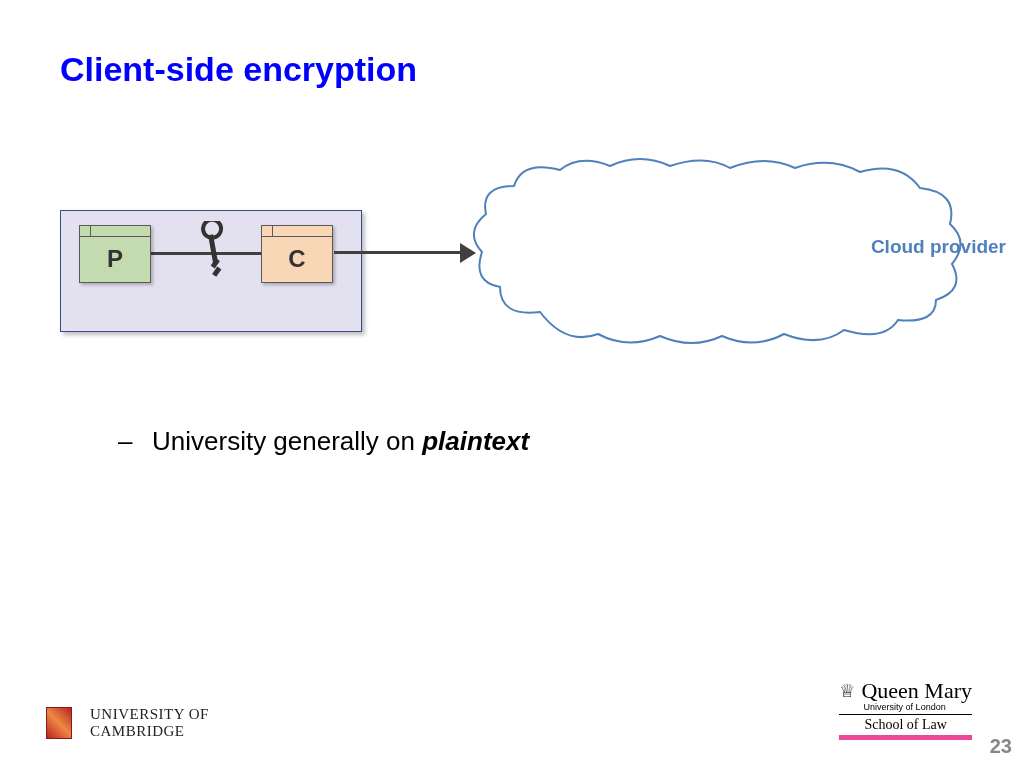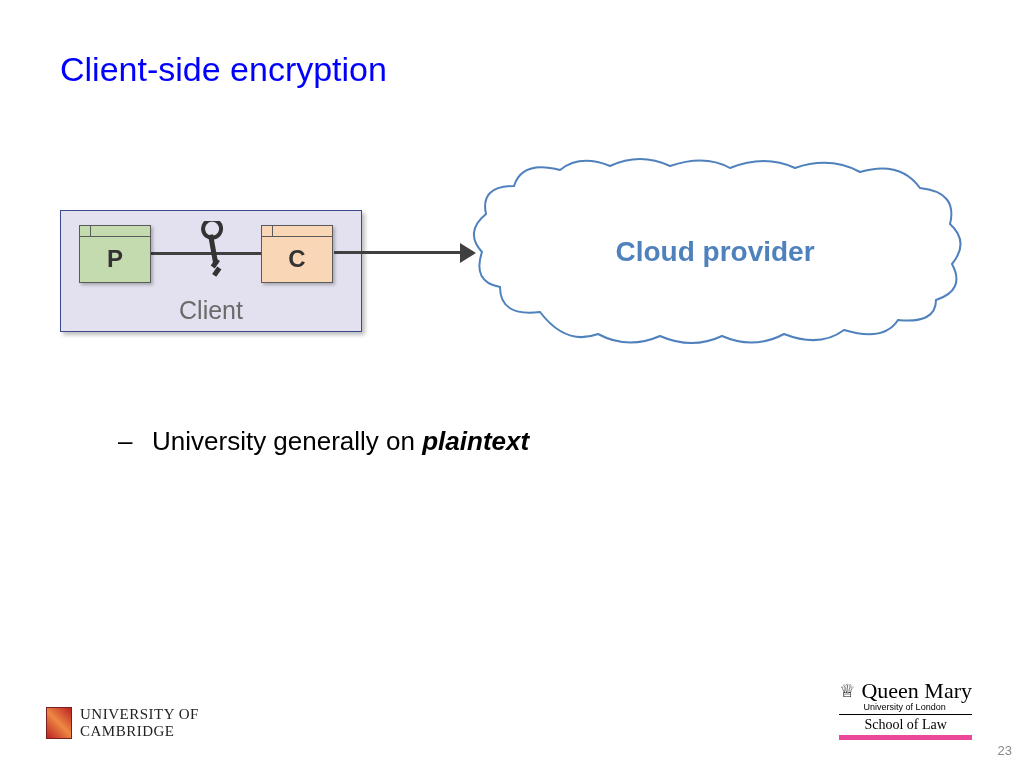--- a/index.html
+++ b/index.html
@@ -11,21 +11,21 @@
     background: #fff;
     overflow: hidden;
     position: relative;
   }
   .title {
     position: absolute;
     left: 60px;
     top: 50px;
     font-size: 34px;
     color: #0000ff;
-    font-weight: 400;
+    font-weight: 700;
   }
   .diagram {
     position: absolute;
     left: 60px;
     top: 210px;
     width: 910px;
     height: 170px;
   }
   .client-box {
     position: absolute;
@@ -119,24 +119,25 @@
     left: 400px;
     top: -58px;
     width: 510px;
     height: 200px;
   }
   .cloud-label {
     position: absolute;
     left: 400px;
     top: 26px;
     width: 510px;
-    text-align: center;
-    font-size: 28px;
+    text-align: right;
+    font-size: 19px;
     font-weight: bold;
     color: #4f81bd;
+    padding-left: 36px;
   }
   .bullets {
     position: absolute;
     left: 80px;
     top: 420px;
     font-size: 26px;
     color: #000;
     line-height: 1.65;
   }
   .lvl1 {
@@ -163,21 +164,21 @@
   .italic { font-style: italic; font-weight: bold; }
   .footer-left {
     position: absolute;
     left: 46px;
     bottom: 28px;
     font-family: Georgia, "Times New Roman", serif;
     font-size: 15px;
     color: #222;
     display: flex;
     align-items: center;
-    gap: 8px;
+    gap: 18px;
     letter-spacing: 0.5px;
   }
   .cam-crest {
     width: 24px;
     height: 30px;
     background: linear-gradient(45deg,#b22,#e84,#b22);
     border: 1px solid #7a1f1f;
   }
   .footer-right {
     position: absolute;
@@ -208,22 +209,23 @@
     margin-top: 2px;
     font-family: Georgia, serif;
   }
   .crown {
     font-size: 18px;
   }
   .page-num {
     position: absolute;
     right: 12px;
     bottom: 10px;
-    font-size: 13px;
+    font-size: 20px;
     color: #888;
+    font-weight: bold;
   }
 </style>
 </head>
 <body>
 
 <div class="title">Client-side encryption</div>
 
 <div class="diagram">
   <div class="client-box">
     <div class="h-line"></div>
@@ -234,21 +236,20 @@
       <div class="data-box-label">C</div>
     </div>
     <svg class="key-icon" viewBox="0 0 60 60">
       <g transform="rotate(35 30 30)">
         <circle cx="14" cy="14" r="9" fill="none" stroke="#333" stroke-width="4"></circle>
         <rect x="18" y="18" width="30" height="5" fill="#333" transform="rotate(45 18 18)"></rect>
         <rect x="34" y="36" width="5" height="9" fill="#333"></rect>
         <rect x="40" y="42" width="5" height="9" fill="#333"></rect>
       </g>
     </svg>
-    <div class="client-label">Client</div>
   </div>
   <div class="arrow-line"></div>
   <div class="arrow-head"></div>
   <svg class="cloud" viewBox="0 0 510 200">
     <path d="M 80 160
              Q 40 165 40 135 Q 12 130 22 100 Q 4 80 26 62 Q 20 34 54 34
              Q 62 8 100 18 Q 120 2 150 14 Q 180 0 210 14 Q 245 2 270 16
              Q 305 2 335 16 Q 370 4 400 20 Q 440 8 460 36 Q 498 40 490 72
              Q 510 90 492 112 Q 506 138 476 148 Q 476 172 438 168
              Q 424 190 384 178 Q 360 196 324 182 Q 294 198 262 184

